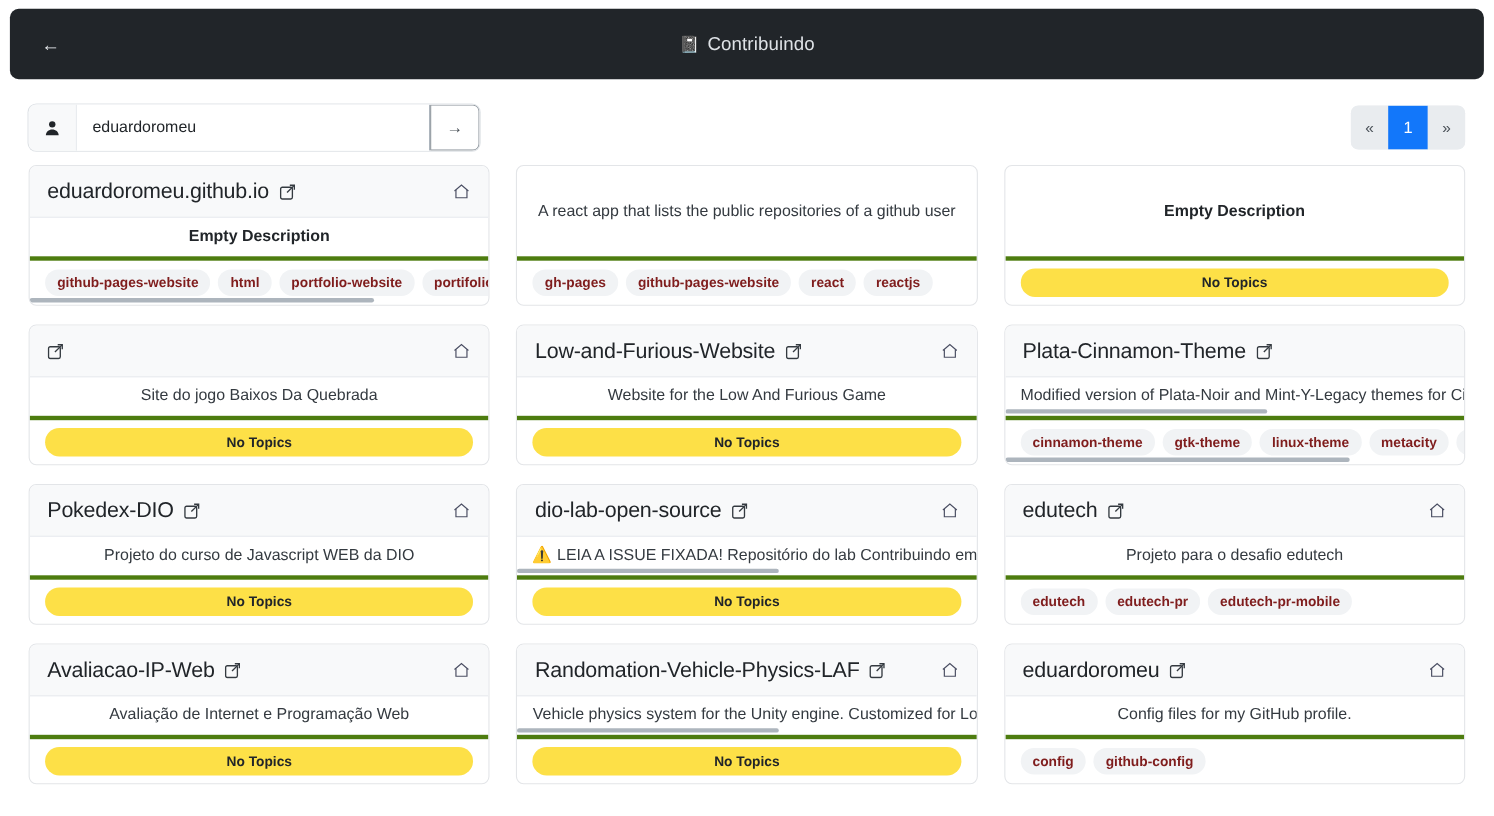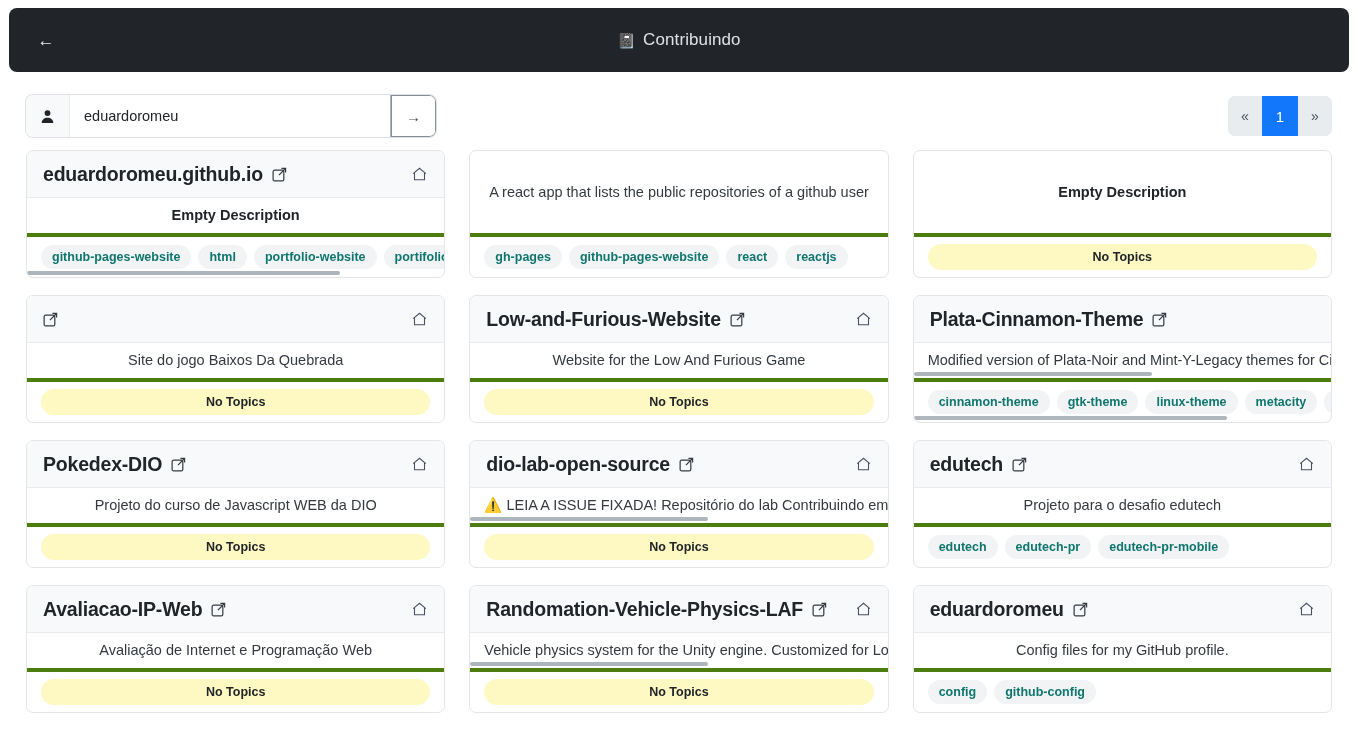--- a/index.html
+++ b/index.html
@@ -163,21 +163,21 @@
     border-bottom: 1px solid #e9ecef;
     height: 47px;
     display: flex;
     align-items: center;
     padding: 0 16px;
     gap: 9px;
     flex: 0 0 auto;
   }
   .card-title {
     font-size: 19.5px;
-    font-weight: 700;
+    font-weight: 400;
     color: #212529;
     white-space: nowrap;
     letter-spacing: -.2px;
   }
   .ext-icon {
     flex: 0 0 auto;
     display: flex;
     align-items: center;
     cursor: pointer;
     color: #343a40;
@@ -227,31 +227,31 @@
     display: flex;
     align-items: center;
     gap: 7px;
     padding: 0 14px;
     overflow: hidden;
     position: relative;
     white-space: nowrap;
   }
   .topic-pill {
     background: #f1f3f5;
-    color: #0f766e;
+    color: #7f1d1d;
     font-size: 12.5px;
     font-weight: 700;
     border-radius: 40px;
     padding: 5px 11px;
     cursor: pointer;
     flex: 0 0 auto;
   }
   .no-topics {
     flex: 1 1 auto;
-    background: #fef9c3;
+    background: #fde047;
     color: #212529;
     font-size: 12.5px;
     font-weight: 700;
     border-radius: 40px;
     padding: 6px 0;
     text-align: center;
   }
 </style>
 </head>
 <body>

